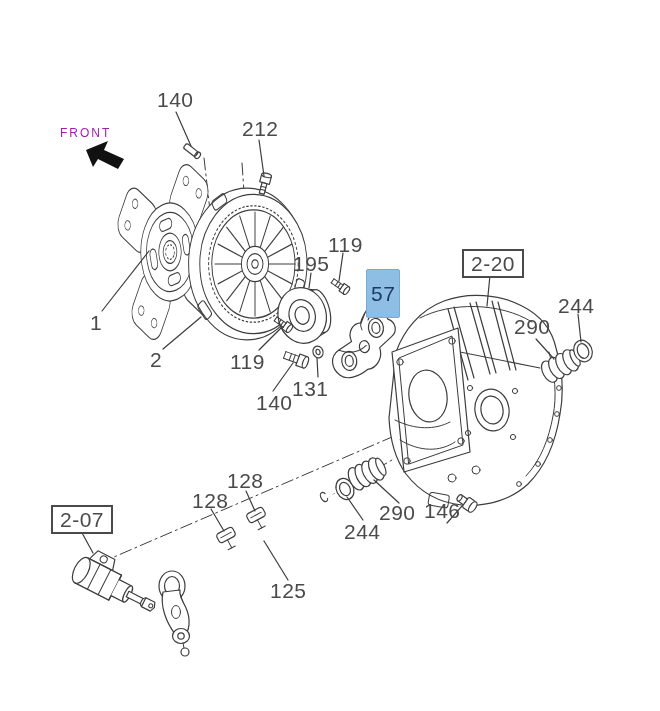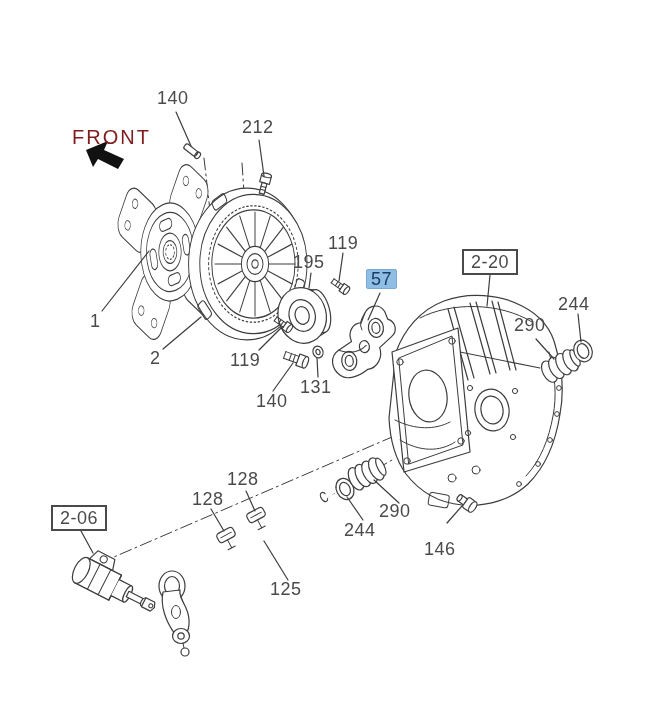--- a/index.html
+++ b/index.html
@@ -7,27 +7,27 @@
   .stage{position:relative;width:660px;height:711px;background:#ffffff;overflow:hidden;}
   .stage svg{position:absolute;left:0;top:0;}
   .art path,.art line,.art circle,.art ellipse,.art rect,.art polyline{
     stroke:#3d3d3d;fill:none;stroke-width:1.2;stroke-linecap:round;stroke-linejoin:round;}
   .art .solid{fill:#ffffff;}
   .art .thin{stroke-width:1;}
   .art .axis{stroke-dasharray:12 4 2 4;stroke-width:1;}
   .art .dash{stroke-dasharray:6 4;stroke-width:1;}
   .art .dot{stroke-dasharray:2 3;}
   .art .blk{fill:#111111;stroke:none;}
-  .lbl{position:absolute;font-size:18px;color:#4a4a4a;letter-spacing:.5px;
+  .lbl{position:absolute;font-size:21px;color:#4a4a4a;letter-spacing:.5px;
        line-height:1;white-space:nowrap;cursor:pointer;}
-  .lbl.hl{background:#8FBEE5;color:#1C3A66;padding:0 4px;border:1px solid #79A9D4;
+  .lbl.hl{background:#8FBEE5;color:#1C3A66;padding:13px 4px;border:1px solid #79A9D4;
           border-radius:2px;}
   .lbl.boxed{border:2px solid #4a4a4a;padding:2px 7px;background:#fff;}
-  .front-txt{position:absolute;font-size:20px;letter-spacing:2px;color:#7f1d1d;
-             font-weight:500;margin-left:12px;}
+  .front-txt{position:absolute;font-size:12px;letter-spacing:2px;color:#a21caf;
+             font-weight:500;}
 </style>
 </head>
 <body>
 
 <div class="stage">
 
   <svg class="art" width="660" height="711" viewBox="0 0 660 711">
 
     <g>
       <line class="axis" x1="204" y1="158" x2="217" y2="272"></line>
@@ -314,25 +314,25 @@
 
   <div class="lbl" style="left:157px;top:89px">140</div>
   <div class="lbl" style="left:242px;top:118px">212</div>
   <div class="lbl" style="left:90px;top:312px">1</div>
   <div class="lbl" style="left:150px;top:349px">2</div>
   <div class="lbl" style="left:293px;top:253px">195</div>
   <div class="lbl" style="left:328px;top:234px">119</div>
   <div class="lbl hl" style="left:366px;top:269px">57</div>
   <div class="lbl" style="left:230px;top:351px">119</div>
   <div class="lbl" style="left:256px;top:392px">140</div>
-  <div class="lbl" style="left:300px;top:378px">131</div>
+  <div class="lbl" style="left:292px;top:378px">131</div>
   <div class="lbl boxed" style="left:462px;top:249px">2-20</div>
   <div class="lbl" style="left:514px;top:316px">290</div>
   <div class="lbl" style="left:558px;top:295px">244</div>
-  <div class="lbl" style="left:424px;top:540px">146</div>
+  <div class="lbl" style="left:424px;top:500px">146</div>
   <div class="lbl" style="left:227px;top:470px">128</div>
   <div class="lbl" style="left:192px;top:490px">128</div>
   <div class="lbl" style="left:379px;top:502px">290</div>
   <div class="lbl" style="left:344px;top:521px">244</div>
   <div class="lbl" style="left:270px;top:580px">125</div>
-  <div class="lbl boxed" style="left:51px;top:505px">2-06</div>
+  <div class="lbl boxed" style="left:51px;top:505px">2-07</div>
 
 </div>
 
 </body></html>

